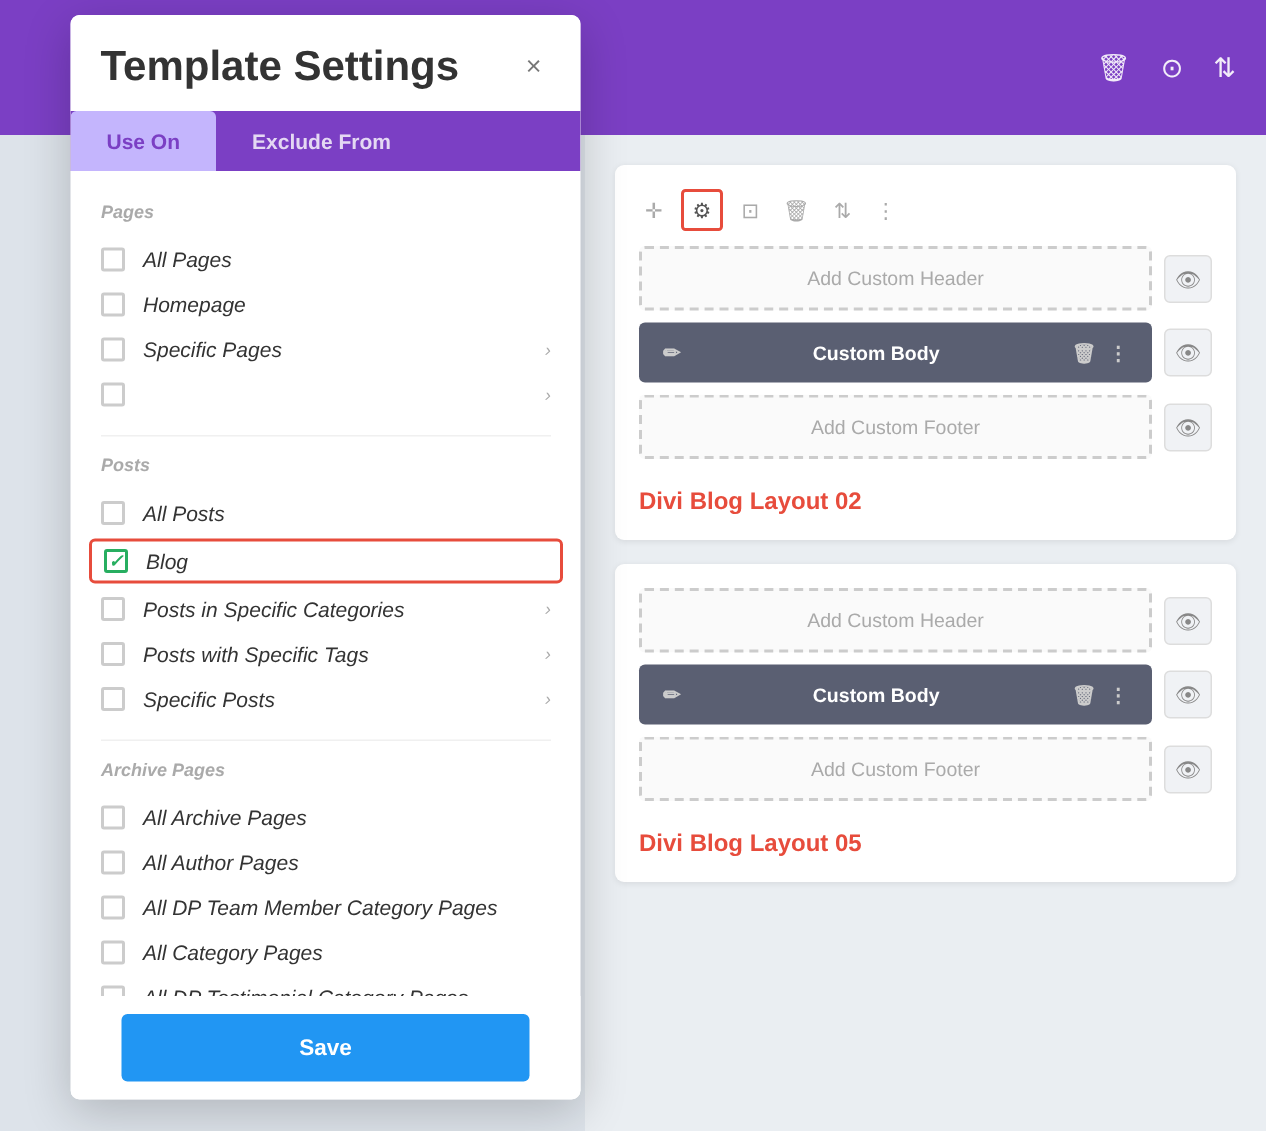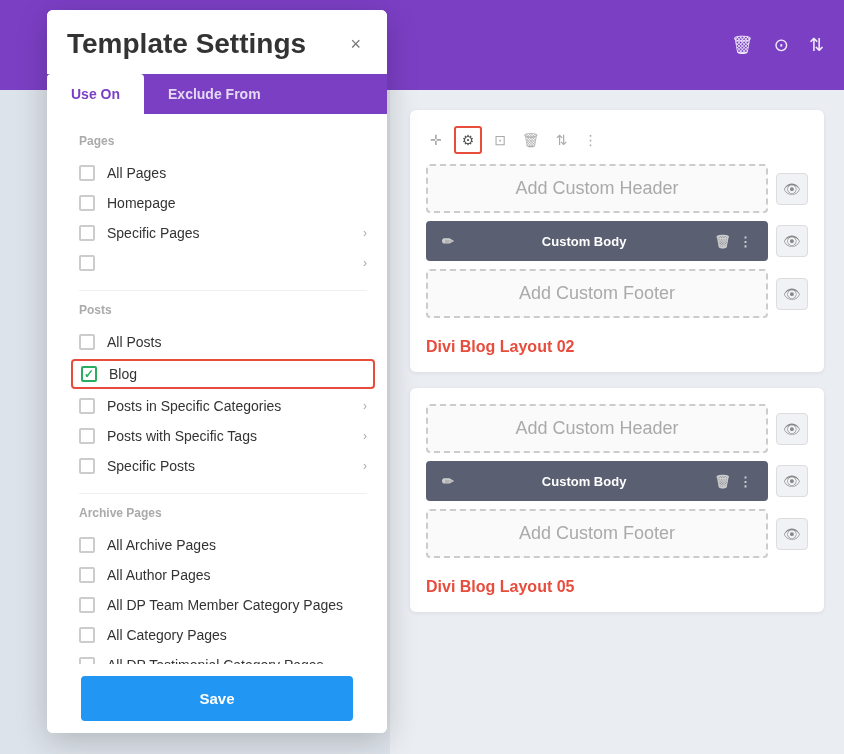--- a/index.html
+++ b/index.html
@@ -52,21 +52,21 @@
       gap: 8px;
     }
 
     .template-add-area {
       flex: 1;
       border: 2px dashed #ccc;
       border-radius: 4px;
       padding: 12px;
       text-align: center;
       color: #aaa;
-      font-size: 18px;
+      font-size: 13px;
       background: #fafafa;
     }
 
     .template-body-area {
       flex: 1;
       background: #5a5f72;
       border-radius: 4px;
       padding: 12px 16px;
       display: flex;
       align-items: center;
@@ -150,30 +150,31 @@
 
     .tab {
       padding: 12px 24px;
       font-size: 14px;
       font-weight: 600;
       cursor: pointer;
       color: rgba(255,255,255,0.8);
     }
 
     .tab.active {
-      background: #ffffff;
+      background: #c4b5fd;
       color: #7b3fc4;
       border-radius: 4px 4px 0 0;
     }
 
     
     .modal-content {
       max-height: 550px;
       overflow-y: auto;
-      padding: 16px 20px 0 32px;
+      padding: 16px 20px 0 20px;
+      font-style: italic;
     }
 
     .section-label {
       font-size: 12px;
       color: #aaa;
       font-weight: 600;
       margin-bottom: 10px;
       margin-top: 4px;
     }
 

